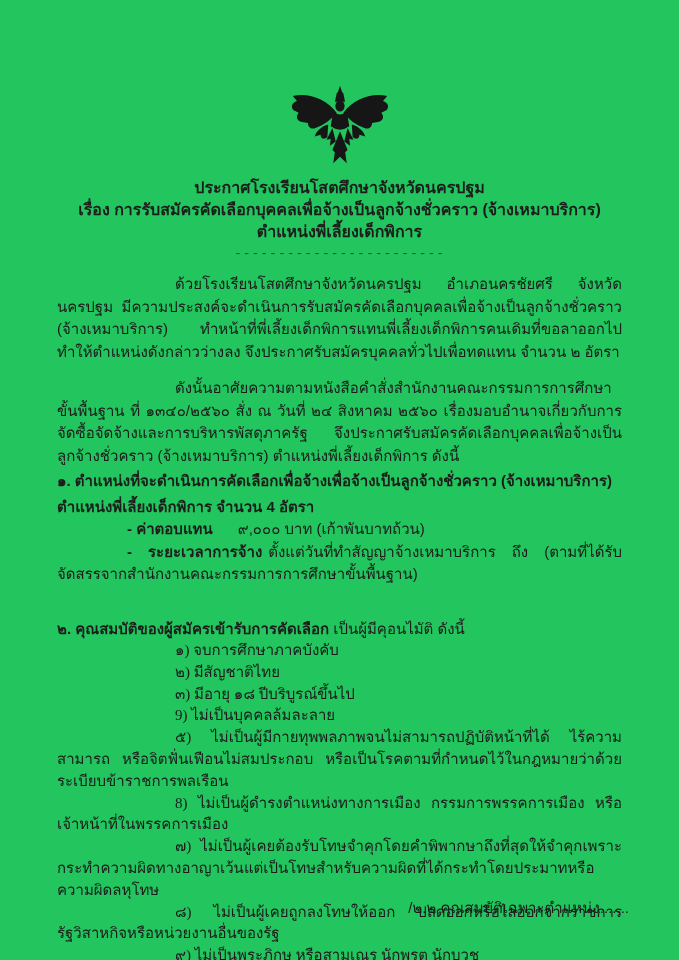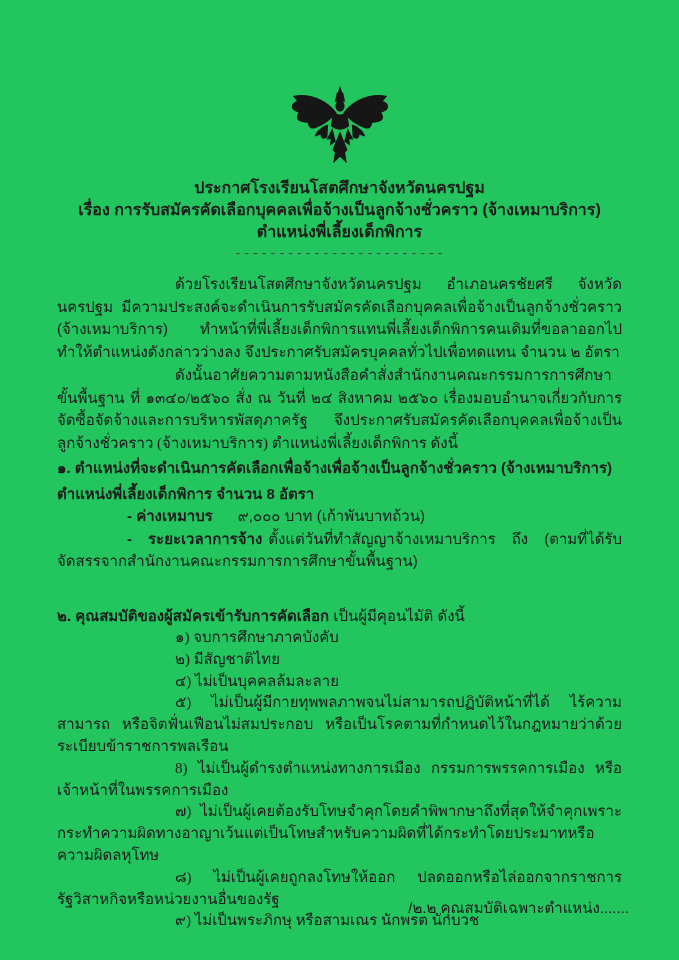--- a/index.html
+++ b/index.html
@@ -16,21 +16,21 @@
   }
   .content { padding:0 57px; }
   .emblem-wrap { display:flex; justify-content:center; padding-top:84px; }
   .title { text-align:center; font-weight:bold; font-size:16px; line-height:22px; }
   .divider {
     text-align:center; letter-spacing:1px; color:#444;
     line-height:14px; margin:4px 0 12px 0; font-size:13px;
     font-family:"Liberation Mono","DejaVu Sans Mono",monospace;
   }
   .para { text-align:justify; text-indent:118px; margin:0; }
-  .para.second { margin-top:1px;font-family:Liberation Serif, serif; }
+  .para.second { margin-top:14px; }
   .s1-heading { font-weight:bold; margin-top:3px; }
   .comp-line { text-indent:70px; text-align:justify; }
   .bold { font-weight:bold; }
   .val-gap { margin-left:25px; }
   .val-gap-sm { margin-left:6px; }
   .s2-heading { margin-top:32px; }
   .sub-heading { font-weight:bold; margin-left:58px; }
   .list-item { text-align:justify; text-indent:118px; line-height:21.8px;font-family:Liberation Serif, serif; }
   .footer-note { position:absolute; right:50px; top:897px; }
   svg { display:block; }
@@ -64,36 +64,37 @@
   <div class="content">
 
     <div class="title">ประกาศโรงเรียนโสตศึกษาจังหวัดนครปฐม</div>
     <div class="title">เรื่อง  การรับสมัครคัดเลือกบุคคลเพื่อจ้างเป็นลูกจ้างชั่วคราว (จ้างเหมาบริการ) ตำแหน่งพี่เลี้ยงเด็กพิการ</div>
     <div class="divider">------------------------</div>
 
     <p class="para">ด้วยโรงเรียนโสตศึกษาจังหวัดนครปฐม  อำเภอนครชัยศรี  จังหวัดนครปฐม  มีความประสงค์จะดำเนินการรับสมัครคัดเลือกบุคคลเพื่อจ้างเป็นลูกจ้างชั่วคราว (จ้างเหมาบริการ) ทำหน้าที่พี่เลี้ยงเด็กพิการแทนพี่เลี้ยงเด็กพิการคนเดิมที่ขอลาออกไป ทำให้ตำแหน่งดังกล่าวว่างลง จึงประกาศรับสมัครบุคคลทั่วไปเพื่อทดแทน จำนวน ๒ อัตรา</p>
     <p class="para second">ดังนั้นอาศัยความตามหนังสือคำสั่งสำนักงานคณะกรรมการการศึกษาขั้นพื้นฐาน ที่ ๑๓๔๐/๒๕๖๐ สั่ง ณ วันที่ ๒๔ สิงหาคม ๒๕๖๐ เรื่องมอบอำนาจเกี่ยวกับการจัดซื้อจัดจ้างและการบริหารพัสดุภาครัฐ จึงประกาศรับสมัครคัดเลือกบุคคลเพื่อจ้างเป็นลูกจ้างชั่วคราว (จ้างเหมาบริการ) ตำแหน่งพี่เลี้ยงเด็กพิการ ดังนี้</p>
 
     <div class="s1-heading">๑.  ตำแหน่งที่จะดำเนินการคัดเลือกเพื่อจ้างเพื่อจ้างเป็นลูกจ้างชั่วคราว (จ้างเหมาบริการ)</div>
-    <div class="s1-heading">ตำแหน่งพี่เลี้ยงเด็กพิการ จำนวน  8  อัตรา</div>
+    <div class="s1-heading">ตำแหน่งพี่เลี้ยงเด็กพิการ จำนวน  4  อัตรา</div>
 
     <div class="comp-line">
-      <span class="bold">- ค่างเหมาบร</span><span class="val-gap">๙,๐๐๐  บาท  (เก้าพันบาทถ้วน)</span>
+      <span class="bold">- ค่าตอบแทน</span><span class="val-gap">๙,๐๐๐  บาท  (เก้าพันบาทถ้วน)</span>
     </div>
     <div class="comp-line">
       <span class="bold">- ระยะเวลาการจ้าง</span><span class="val-gap-sm">ตั้งแต่วันที่ทำสัญญาจ้างเหมาบริการ  ถึง  (ตามที่ได้รับจัดสรรจากสำนักงานคณะกรรมการการศึกษาขั้นพื้นฐาน)</span>
     </div>
 
     <div class="s2-heading">
       <span class="bold">๒.  คุณสมบัติของผู้สมัครเข้ารับการคัดเลือก</span><span> เป็นผู้มีคุอนไมัติ ดังนี้</span>
     </div>
 
     <div class="list-item">๑) จบการศึกษาภาคบังคับ</div>
     <div class="list-item">๒) มีสัญชาติไทย</div>
-    <div class="list-item">๔) ไม่เป็นบุคคลล้มละลาย</div>
+    <div class="list-item">๓)  มีอายุ ๑๘ ปีบริบูรณ์ขึ้นไป</div>
+    <div class="list-item">9) ไม่เป็นบุคคลล้มละลาย</div>
     <div class="list-item">๕) ไม่เป็นผู้มีกายทุพพลภาพจนไม่สามารถปฏิบัติหน้าที่ได้ ไร้ความสามารถ หรือจิตฟั่นเฟือนไม่สมประกอบ หรือเป็นโรคตามที่กำหนดไว้ในกฎหมายว่าด้วยระเบียบข้าราชการพลเรือน</div>
     <div class="list-item">8) ไม่เป็นผู้ดำรงตำแหน่งทางการเมือง กรรมการพรรคการเมือง หรือเจ้าหน้าที่ในพรรคการเมือง</div>
     <div class="list-item">๗)  ไม่เป็นผู้เคยต้องรับโทษจำคุกโดยคำพิพากษาถึงที่สุดให้จำคุกเพราะกระทำความผิดทางอาญาเว้นแต่เป็นโทษสำหรับความผิดที่ได้กระทำโดยประมาทหรือความผิดลหุโทษ</div>
     <div class="list-item">๘) ไม่เป็นผู้เคยถูกลงโทษให้ออก ปลดออกหรือไล่ออกจากราชการ รัฐวิสาหกิจหรือหน่วยงานอื่นของรัฐ</div>
     <div class="list-item">๙) ไม่เป็นพระภิกษุ หรือสามเณร นักพรต นักบวช</div>
 
   </div>
 
   <div class="footer-note">/๒.๒ คุณสมบัติเฉพาะตำแหน่ง.......</div>
 

